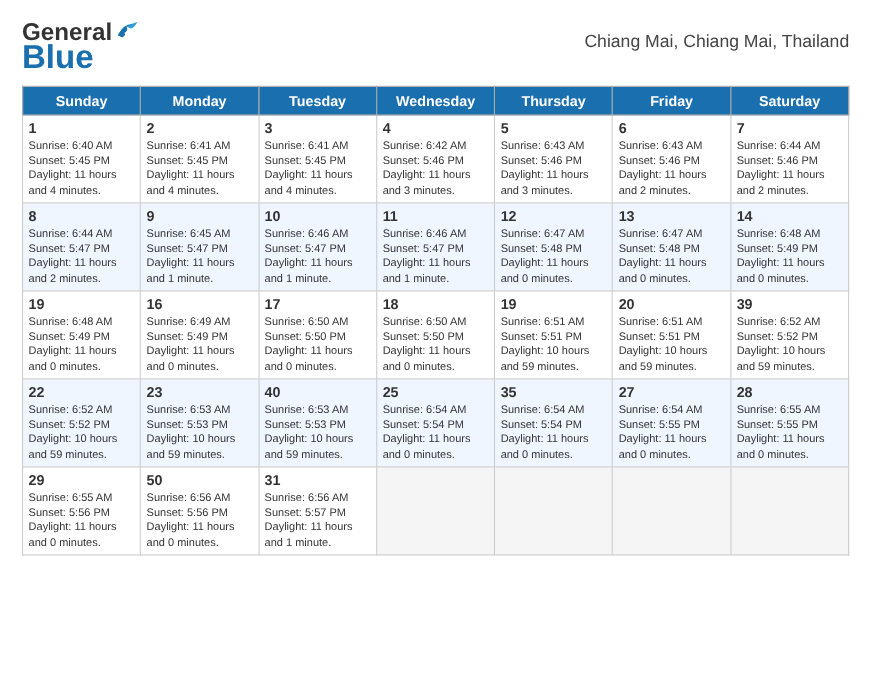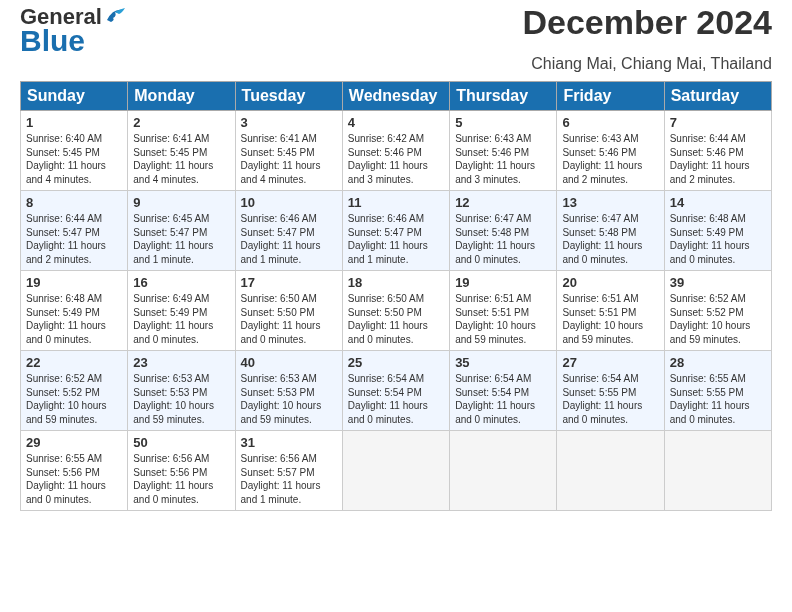--- a/index.html
+++ b/index.html
@@ -5,21 +5,21 @@
     * { margin: 0; padding: 0; box-sizing: border-box; }
     body {
       font-family: Arial, sans-serif;
       background: #fff;
       width: 792px;
       height: 612px;
       overflow: hidden;
     }
     .page {
       width: 792px;
-      padding: 4px 20px 10px 20px;
+      padding: 16px 20px 10px 20px;
     }
     .header-area {
       display: flex;
       align-items: flex-start;
       justify-content: space-between;
       margin-bottom: 8px;
     }
     .logo {
       display: flex;
       flex-direction: column;
@@ -40,23 +40,23 @@
       margin-top: 14px;
     }
     .calendar-table {
       width: 100%;
       border-collapse: collapse;
       table-layout: fixed;
     }
     .calendar-table th {
       background-color: #1a6faf;
       color: white;
-      text-align: left;
+      text-align: center;
       padding: 5px 6px;
-      font-size: 16px;
+      font-size: 13px;
       font-weight: bold;
       border: 1px solid #aaa;
     }
     .calendar-table td {
       border: 1px solid #ccc;
       vertical-align: top;
       padding: 4px 5px;
       font-size: 10px;
       color: #333;
       height: 80px;
@@ -90,21 +90,20 @@
       <div style="display:flex;align-items:center;gap:2px;">
         <span style="font-size:22px;font-weight:bold;color:#333;">General</span>
         <svg width="22" height="18" viewBox="0 0 22 18" style="margin-left:1px;margin-top:-4px;">
           <path d="M2 14 Q8 2 18 4 Q14 8 10 6 Q12 10 8 12 Q10 14 6 16 Z" fill="#1a6faf"></path>
           <path d="M10 6 Q15 3 20 2 Q17 7 14 8 Z" fill="#2a9fd6"></path>
         </svg>
       </div>
       <span style="font-size:30px;font-weight:bold;color:#1a6faf;margin-top:-6px;">Blue</span>
     </div>
     <div class="title-area">
-      <div class="month-title">December 2024</div>
       <div class="location-title">Chiang Mai, Chiang Mai, Thailand</div>
     </div>
   </div>
 
   <table class="calendar-table">
     <thead>
       <tr>
       <th>Sunday</th>
           <th>Monday</th>
           <th>Tuesday</th>

